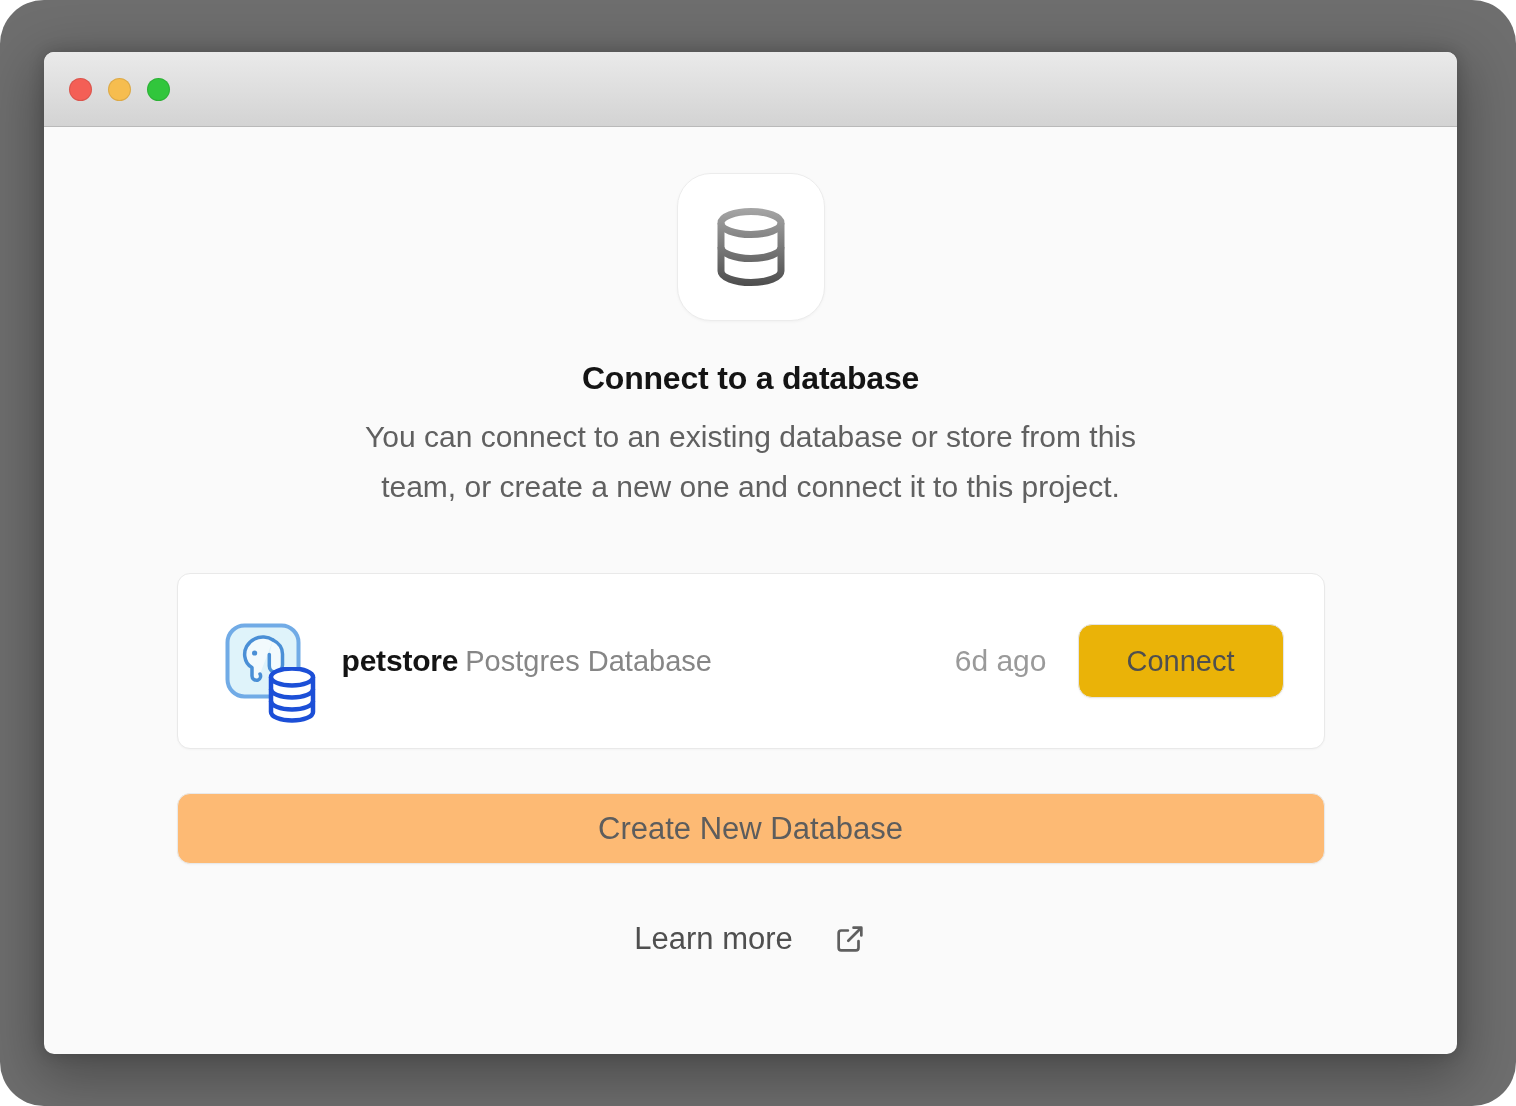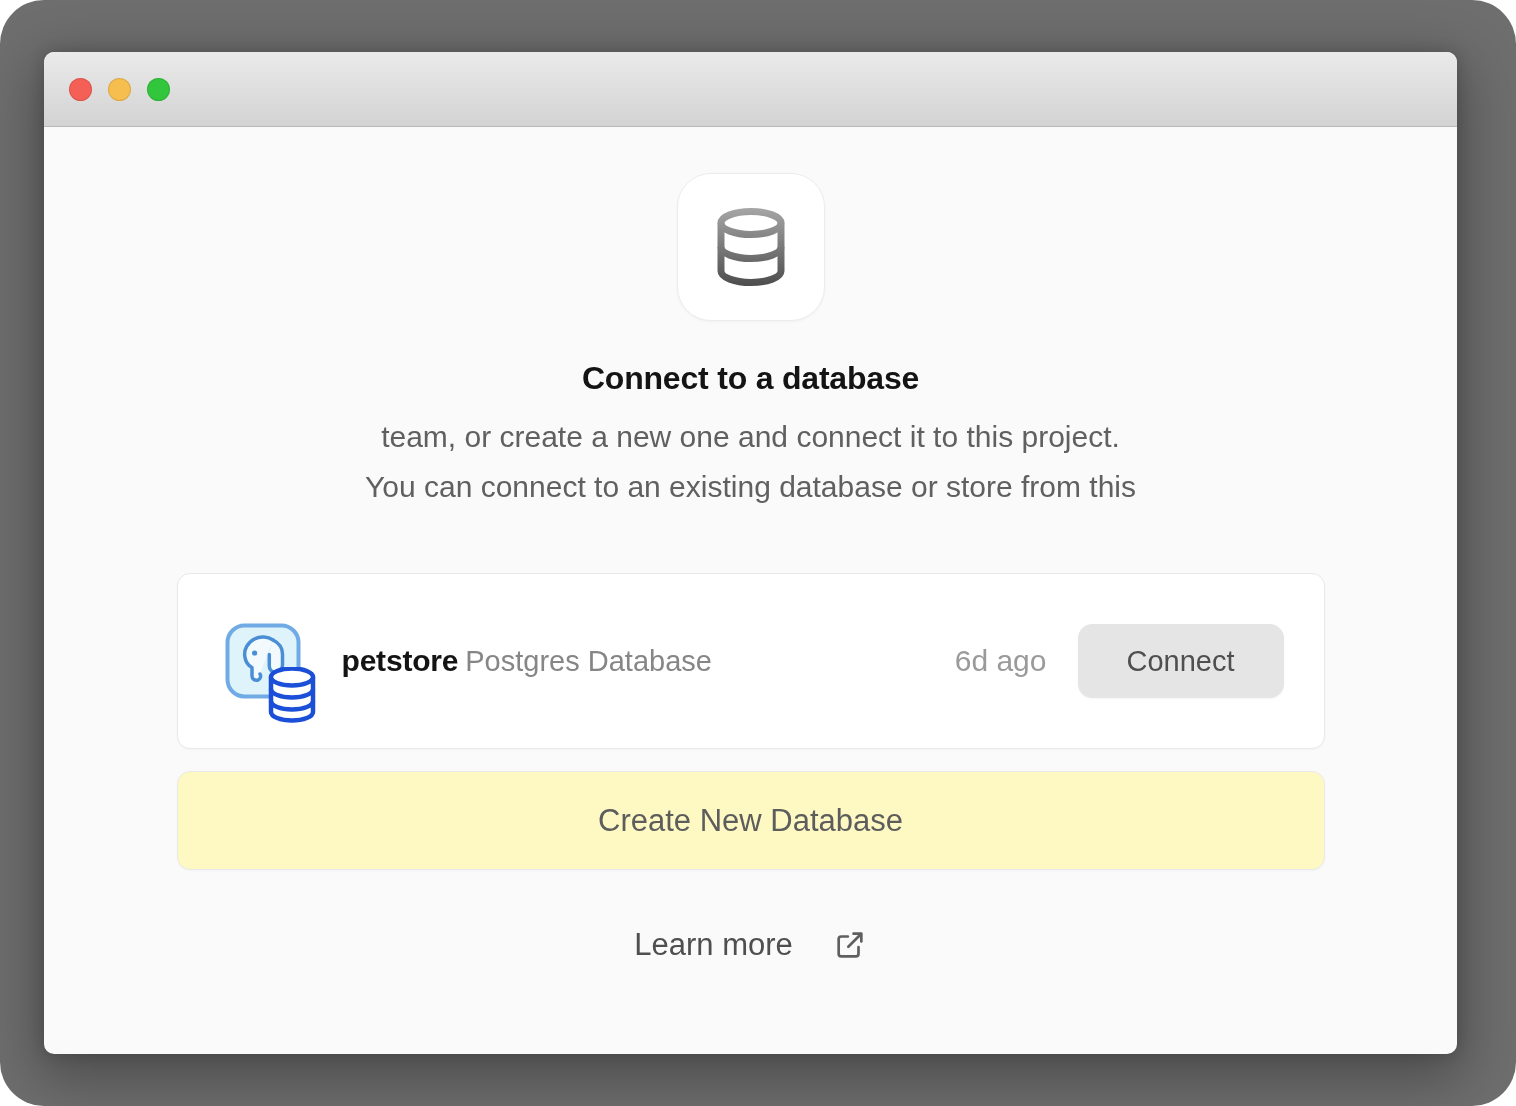--- a/index.html
+++ b/index.html
@@ -82,32 +82,32 @@
   }
   .pg-tile{position:relative;width:76px;height:76px;flex:0 0 auto;}
   .pg-cyl{position:absolute;left:42px;top:44px;}
   .db-text{margin-left:41px;display:flex;flex-direction:row;gap:7px;}
   .db-name{font-size:30px;line-height:32px;font-weight:700;color:var(--text-primary,#141414);letter-spacing:-.2px;}
   .db-type{font-size:29px;line-height:32px;color:var(--text-muted,#868686);}
   .db-spacer{flex:1;}
   .db-age{font-size:30px;color:#9a9a9a;margin-right:31px;text-align:right;}
   .connect-btn{
     width:206px;height:74px;
-    background:#e5e5e5;
+    background:#eab308;
     border:1px solid #e5e5e5;
     border-radius:14px;
     font-family:inherit;
     font-size:29px;color:#4f4f4f;font-weight:500;
     box-shadow:0 1px 2px rgba(0,0,0,.04);
     cursor:pointer;
   }
   .create-btn{
-    margin-top:22px;
-    width:1148px;height:99px;
-    background:#fef9c3;
+    margin-top:44px;
+    width:1148px;height:71px;
+    background:#fdba74;
     border:1px solid var(--card-border,#e9e9e9);
     border-radius:13px;
     box-shadow:0 1px 2px rgba(0,0,0,.03);
     font-family:inherit;
     font-size:31px;color:#5d5d5d;
     cursor:pointer;
   }
   .learn-more{
     margin-top:57px;
     display:flex;align-items:center;gap:40px;
@@ -142,22 +142,22 @@
           </defs>
           <ellipse cx="38" cy="15" rx="30" ry="11.5" stroke="url(#dbgrad)" stroke-width="7"></ellipse>
           <path d="M8 15 V63 a30 11.5 0 0 0 60 0 V15" stroke="url(#dbgrad)" stroke-width="7"></path>
           <path d="M8 39 a30 11.5 0 0 0 60 0" stroke="url(#dbgrad)" stroke-width="7"></path>
         </svg>
       </div>
 
       <h1 class="dialog-title">Connect to a database</h1>
 
       <p class="desc">
+        <span>You can connect to an existing database or store from this</span>
         <span>team, or create a new one and connect it to this project.</span>
-        <span>You can connect to an existing database or store from this</span>
       </p>
 
       <div class="db-card">
         <div class="pg-tile">
           <svg width="76" height="76" viewBox="0 0 76 76" fill="none">
             <rect x="2.5" y="2.5" width="71" height="71" rx="17" style="fill:var(--pg-tile-bg,#dff3fa);stroke:var(--pg-tile-border,#71abe6)" stroke-width="4"></rect>
             <g style="stroke:var(--pg-elephant,#4a8fd6)" stroke-width="3.5" stroke-linecap="round" stroke-linejoin="round">
               <path d="M48 17 C43 13.5 35 13 29.5 16 C22.5 19.5 18.8 26.5 19.8 33.5 C20.5 38.5 23 42.5 27 44.5 L27 53 C27 56.2 30 58 33 57 C35.6 56 36.2 53 35 51" fill="rgba(255,255,255,.6)"></path>
               <path d="M48 17 C54 20 57.5 25 57.5 31 L57.5 42 C57.5 46.2 54.3 49 50.4 49 C46.6 49 44.3 46.2 44.3 43 L44.3 31.5" fill="rgba(255,255,255,.6)"></path>
               <circle cx="29.6" cy="30" r="2.6" style="fill:var(--pg-elephant,#4a8fd6)" stroke="none"></circle>

